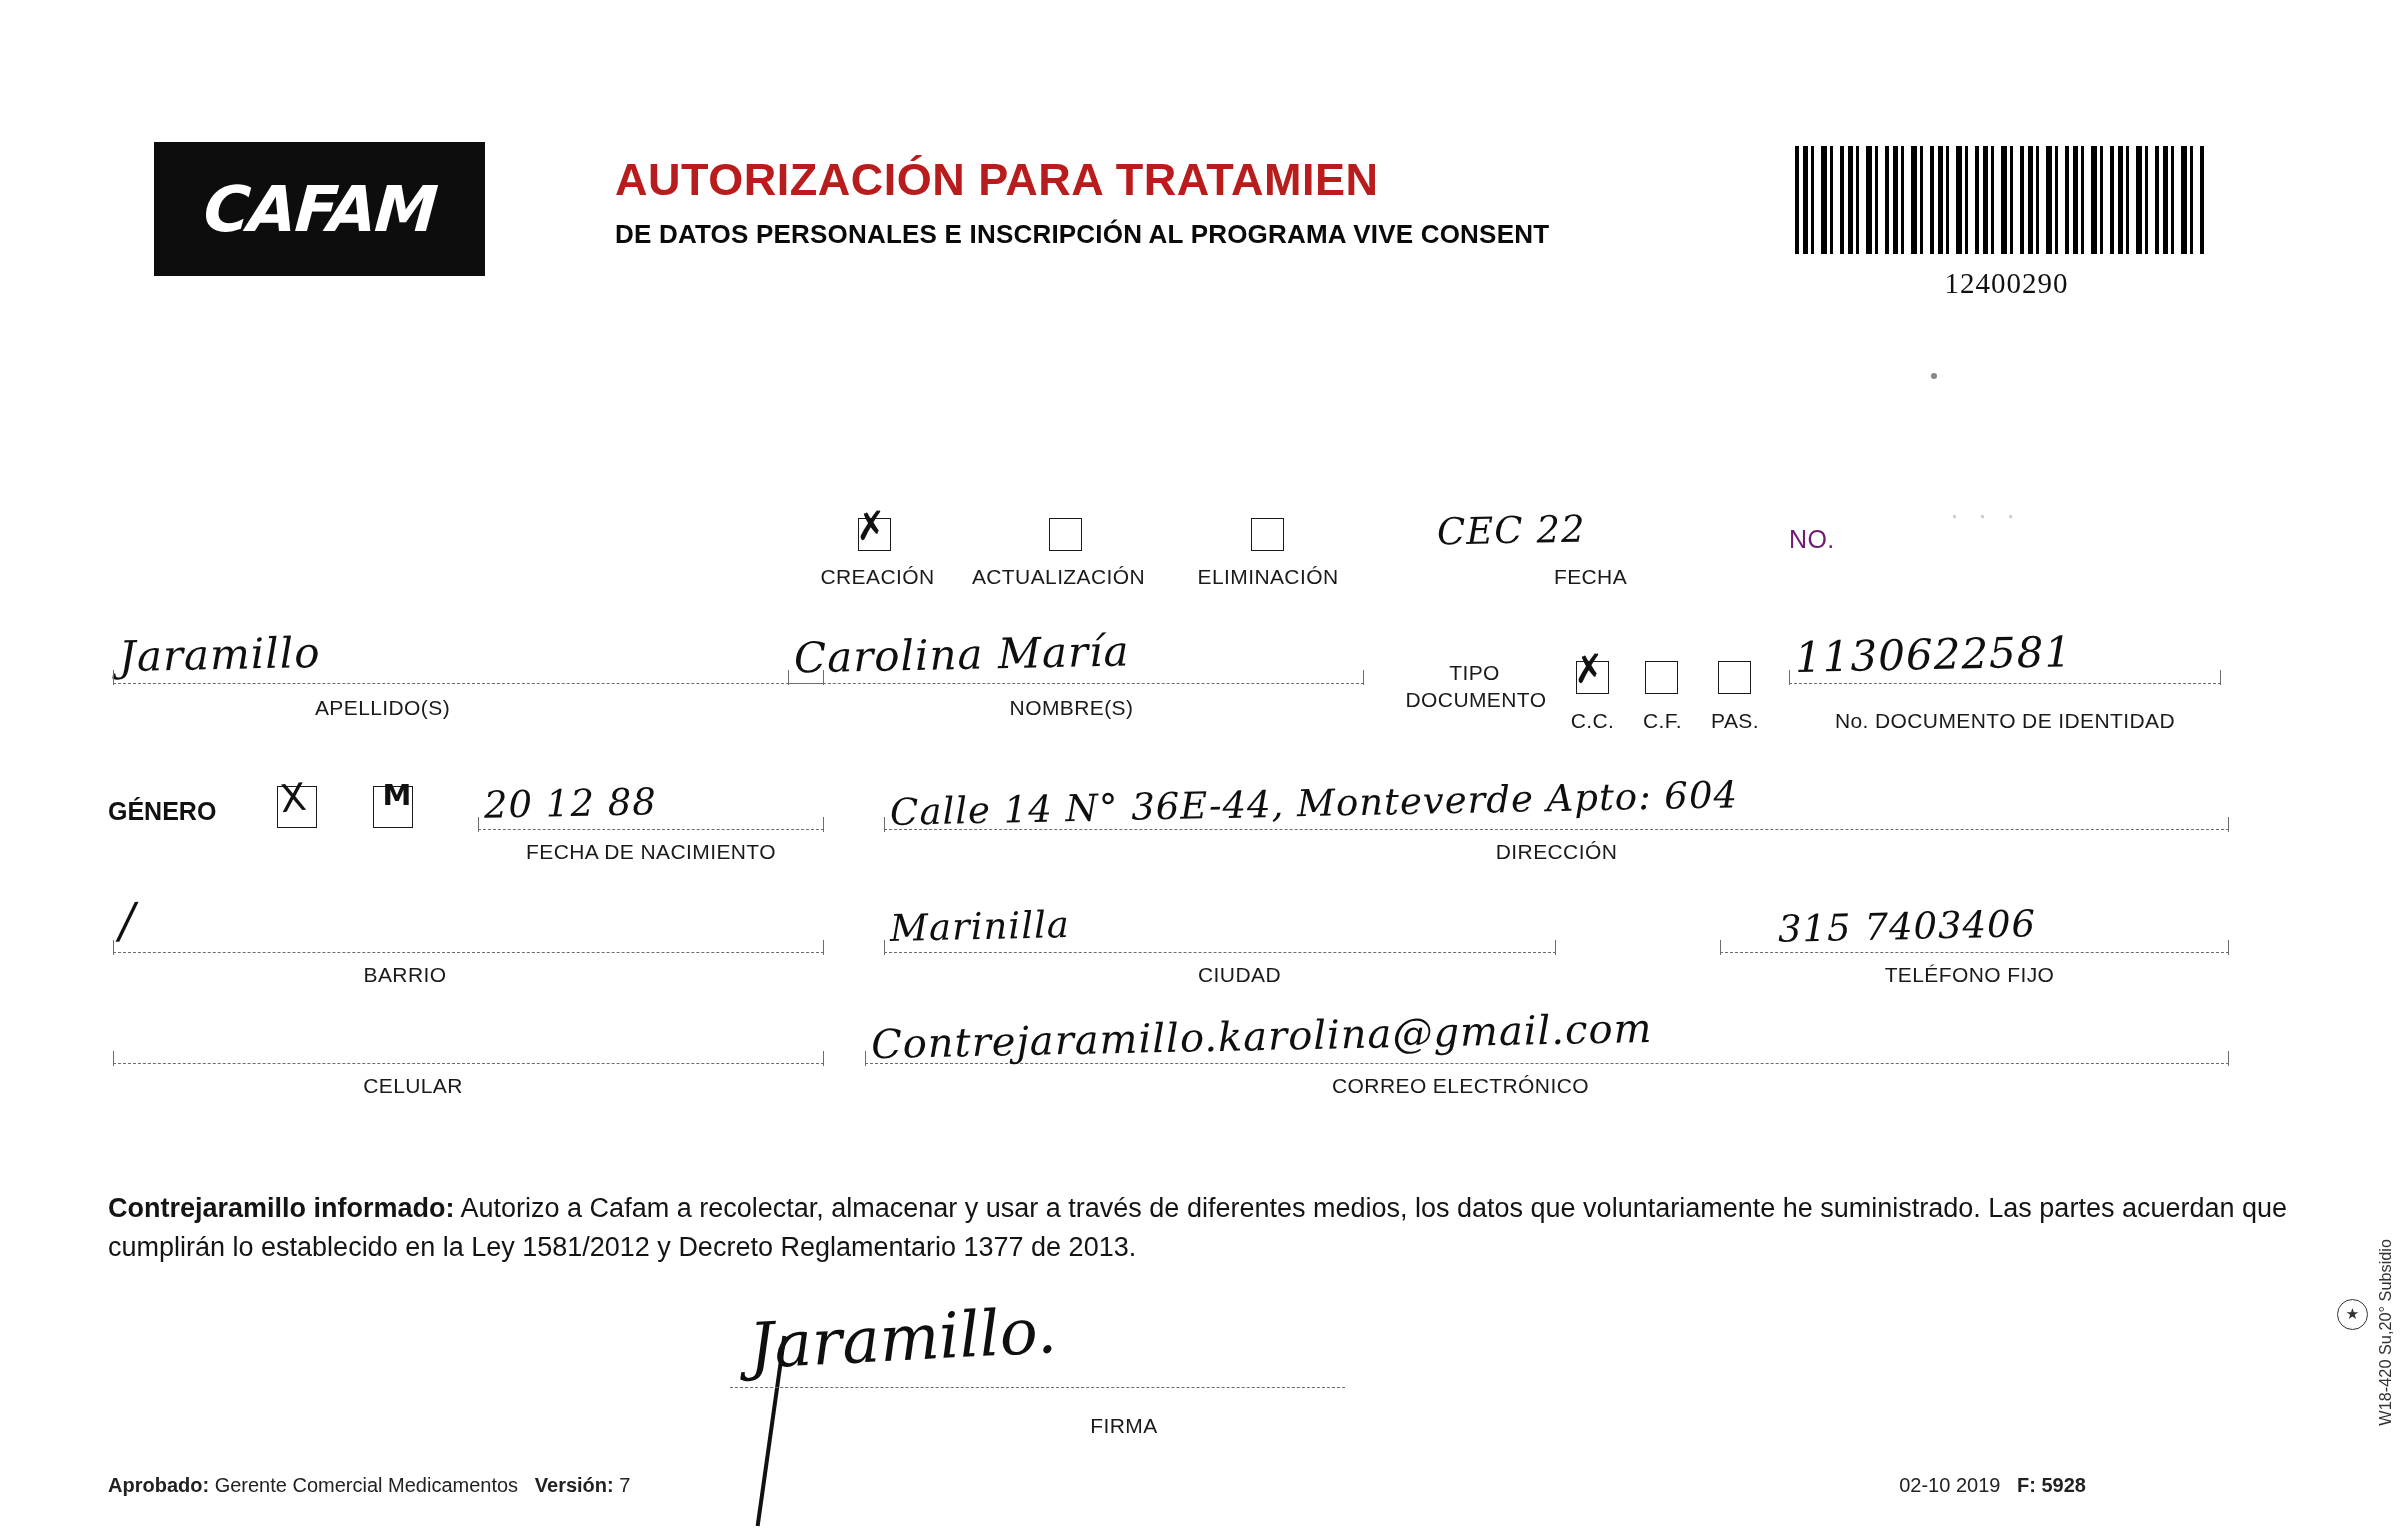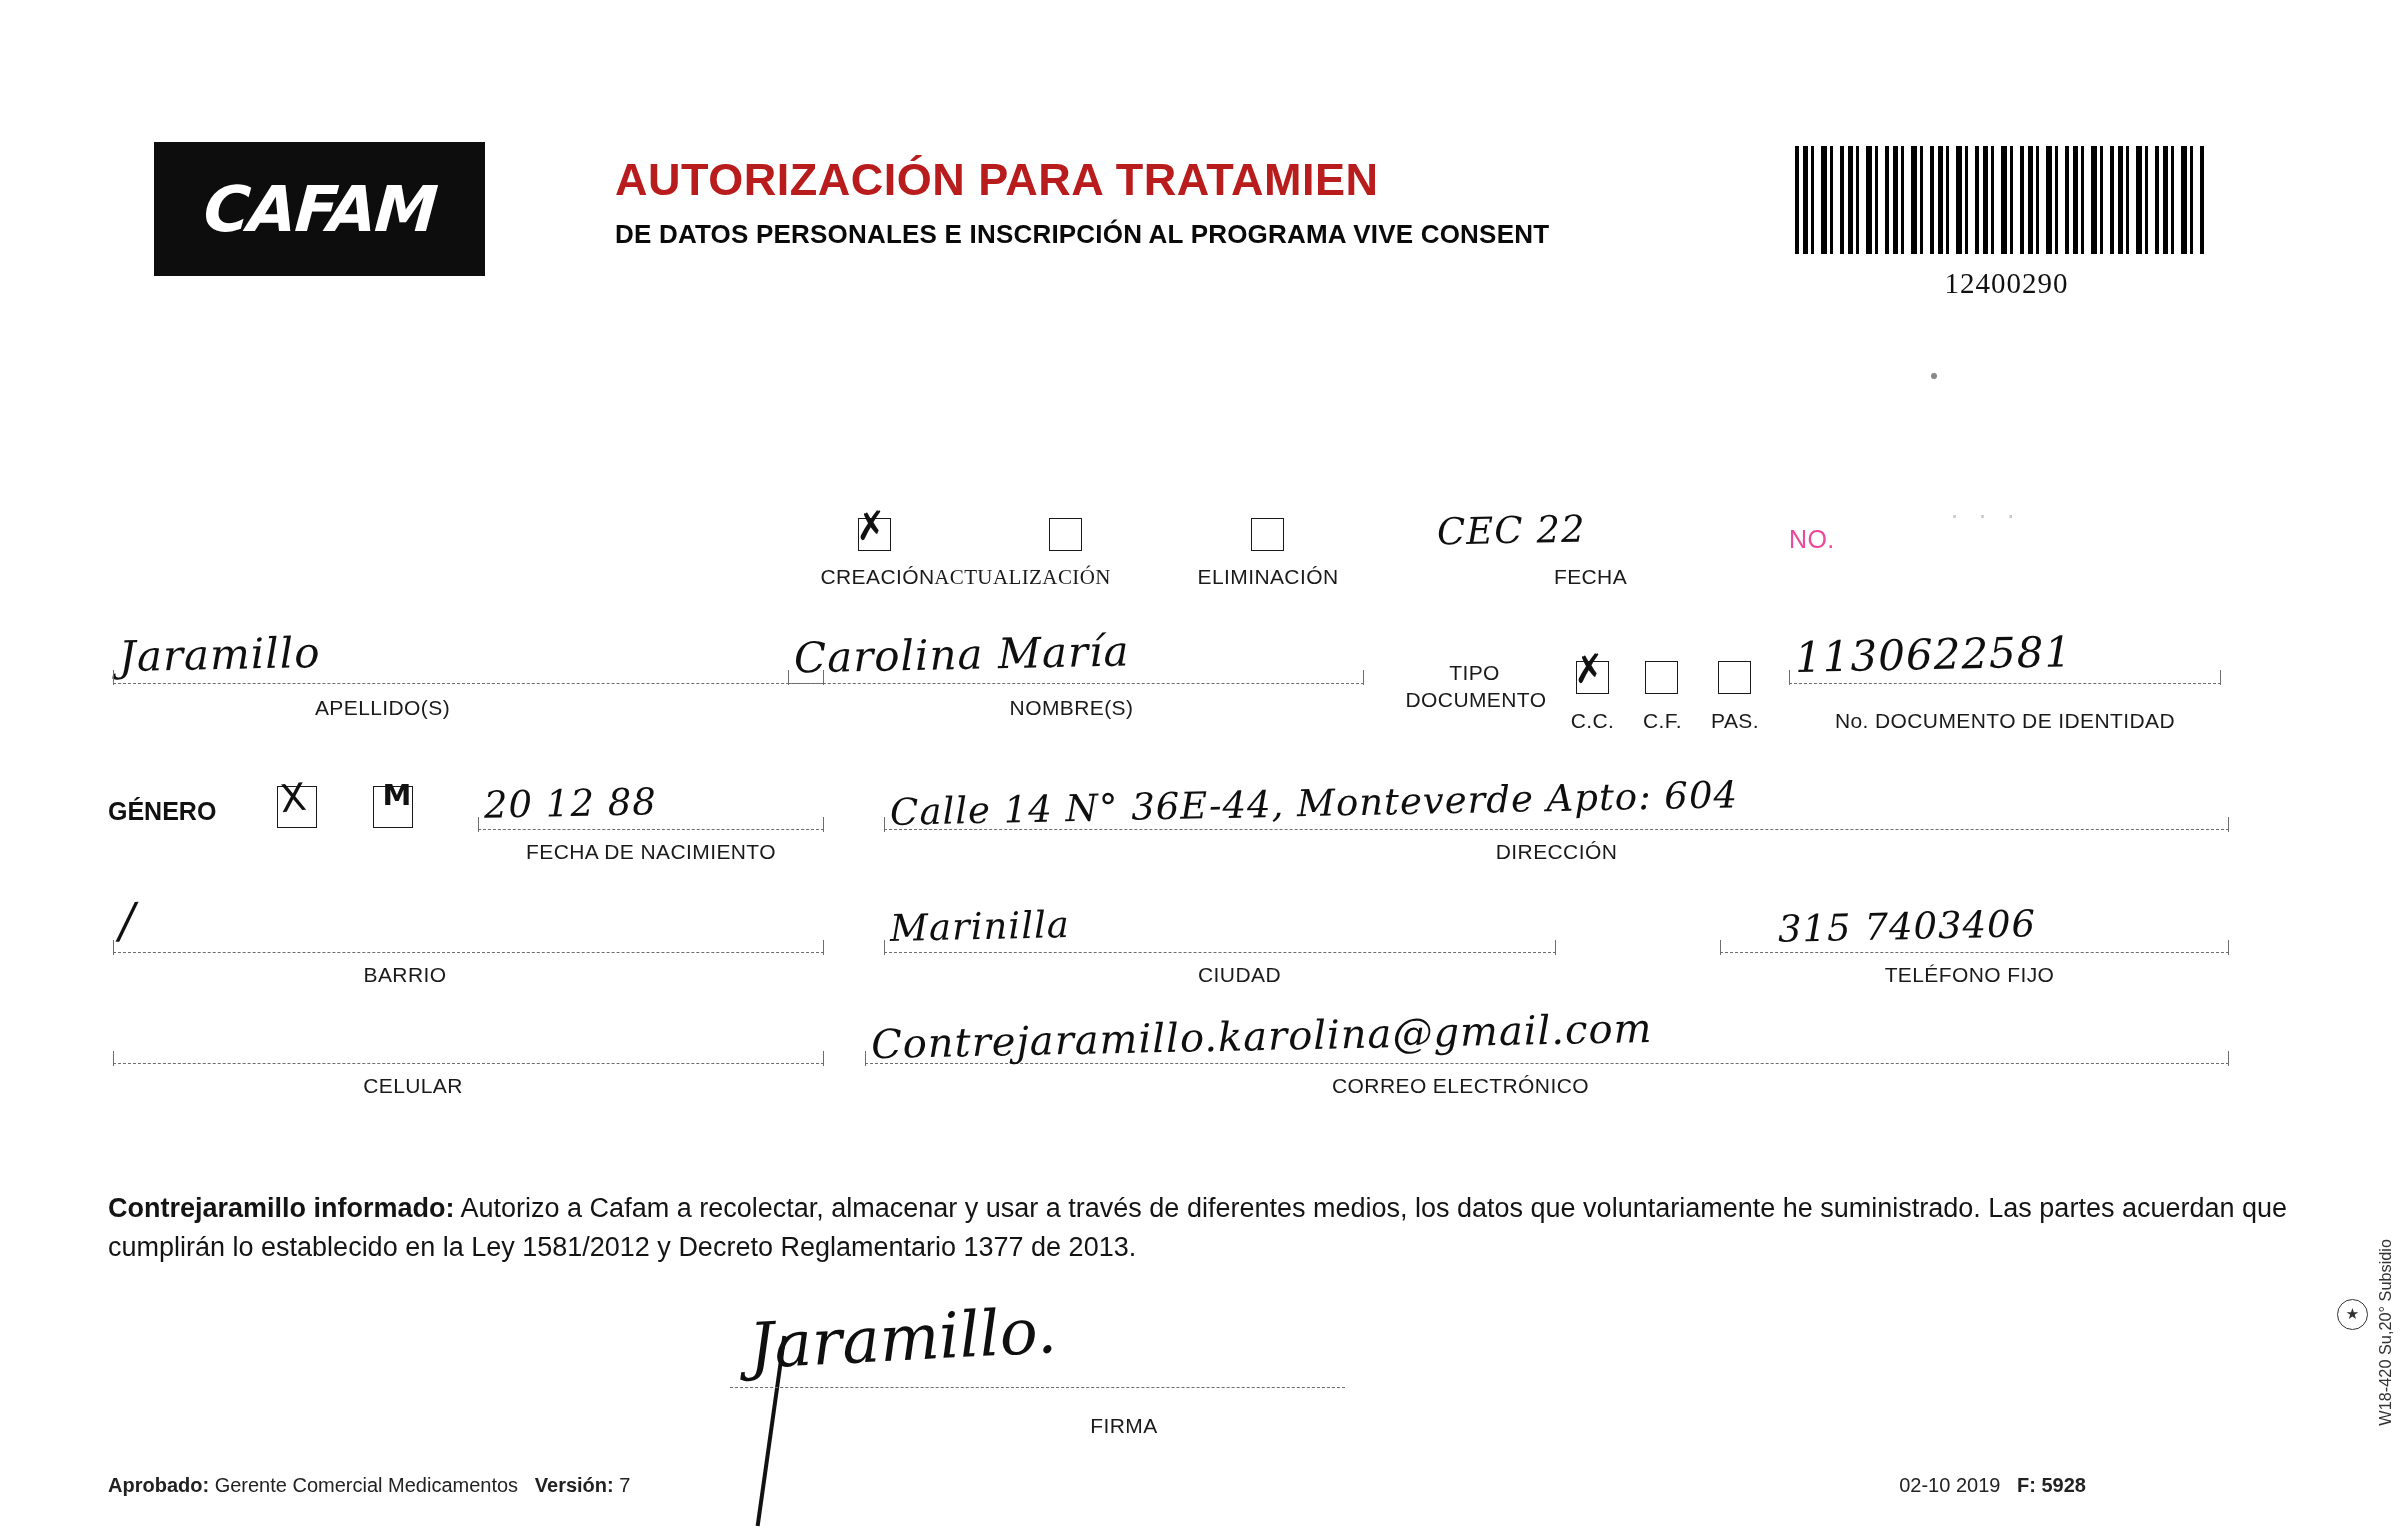--- a/index.html
+++ b/index.html
@@ -102,21 +102,21 @@
   .lbl-small {
     position: absolute;
     font-size: 21px;
     color: #1a1a1a;
     letter-spacing: 0.4px;
     text-align: center;
   }
   .lbl-small-left {
     position: absolute;
     font-size: 21px;
-    color: #ec4899;
+    color: #701a75;
     letter-spacing: 0.4px;
   }
 
   .chk {
     position: absolute;
     width: 33px;
     height: 33px;
     border: 1.9px solid #1a1a1a;
     box-sizing: border-box;
   }
@@ -266,21 +266,21 @@
     <div class="barcode-num">12400290</div>
   </div>
 
 
   <div class="chk" style="left:858px; top:518px;">
     <span class="mark">✗</span>
   </div>
   <div class="lbl-small" style="left:791px; top:565px; width:173px;">CREACIÓN</div>
 
   <div class="chk" style="left:1049px; top:518px;"></div>
-  <div class="lbl-small" style="left:912px; top:565px; width:221px;font-family:Liberation Serif, serif;">ACTUALIZACIÓN</div>
+  <div class="lbl-small" style="left:948px; top:565px; width:221px;">ACTUALIZACIÓN</div>
 
   <div class="chk" style="left:1251px; top:518px;"></div>
   <div class="lbl-small" style="left:1160px; top:565px; width:216px;">ELIMINACIÓN</div>
 
   <div class="field hand-sm" style="left:1431px; top:500px; width:346px; height:56px; border-bottom:none;">
     <span class="hand">CEC 22</span>
   </div>
   <div class="lbl-small" style="left:1499px; top:565px; width:183px;">FECHA</div>
   <div class="lbl-small-left" style="left:1789px; top:525px; font-size:25px;">NO.</div>
   <div class="smudge">· · ·</div>

